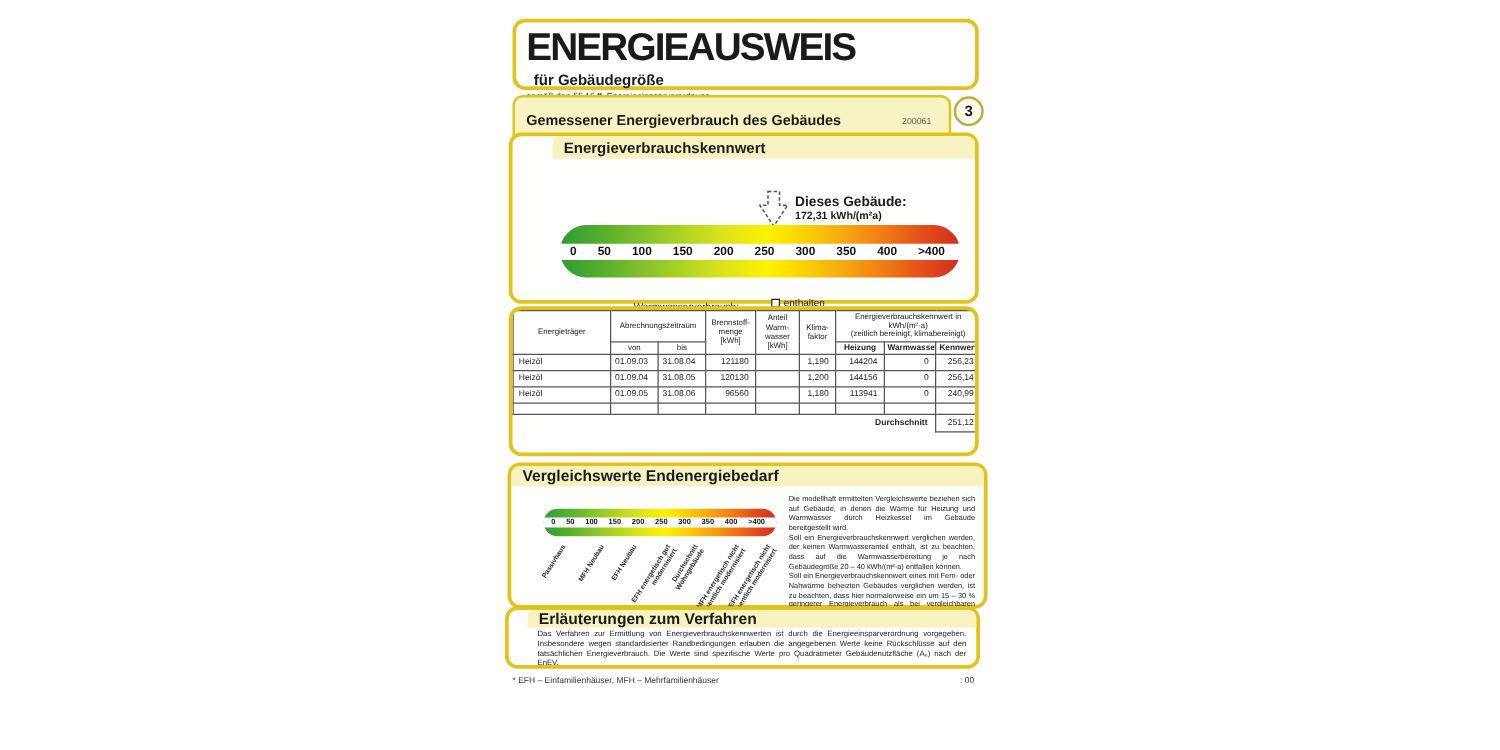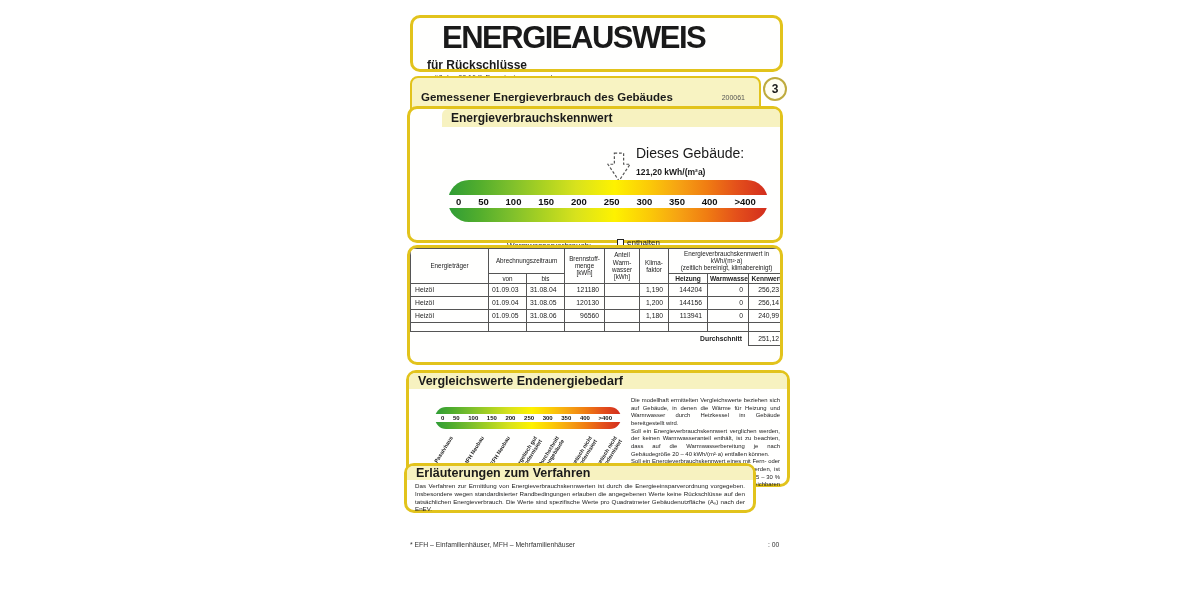--- a/index.html
+++ b/index.html
@@ -4,39 +4,39 @@
 <style>
   * { margin:0; padding:0; box-sizing:border-box; }
   html,body { width:1200px; height:600px; background:#ffffff; font-family:"Liberation Sans", sans-serif; color:#1a1a1a; }
   #stage { position:relative; width:1200px; height:600px; overflow:hidden; }
 
   .goldbox { position:absolute; border:3px solid #e2c31c; border-radius:10px; background:#fffffe; }
   .band { background:#f7f2c0; border-radius:6px 6px 0 0; padding:2px 0 2px 9px; font-weight:bold; }
 
   
   #title-box { left:410px; top:15px; width:373px; height:57px; padding:3px 8px 0 8px; }
-  #main-title { font-size:31px; font-weight:bold; letter-spacing:-1.5px; line-height:34px; display:inline-block;margin-left:21px; }
+  #main-title { font-size:31px; font-weight:bold; letter-spacing:-1.5px; line-height:34px; display:inline-block; }
   #title-suffix { font-size:12px; font-weight:bold; display:inline-block; margin-left:6px; }
   #law-ref { font-size:7px; color:#333; margin-top:1px; }
 
   
   #gemessener-bar { position:absolute; left:410px; top:76px; width:351px; height:42px;
     border:2px solid #e2c31c; border-radius:8px; background:#f8f3c2; display:flex; align-items:center; }
   #gemessener-title { font-size:11.5px; font-weight:bold; padding-left:9px; flex:1; }
   #doc-number { font-size:7px; color:#555; padding-right:14px; }
   #page-circle { position:absolute; left:763px; top:77px; width:24px; height:24px; border:2.5px solid #bfab3e;
     border-radius:50%; background:#fffdf0; display:flex; align-items:center; justify-content:center;
     font-size:12px; font-weight:bold; }
 
   
   #kennwert-section { left:407px; top:106px; width:376px; height:137px; }
   #kennwert-section .band { font-size:12px;margin-left:32px; }
   .sec-content { position:relative; width:100%; }
   #building-arrow { position:absolute; left:197px; top:25px; }
-  #building-label { position:absolute; left:226px; top:18px; font-size:14px; font-weight:normal; }
+  #building-label { position:absolute; left:226px; top:29px; font-size:11px; font-weight:bold; }
   #building-value { position:absolute; left:226px; top:40px; font-size:8.5px; font-weight:bold; }
   .scale-bar { position:absolute; border-radius:21px;
     background:linear-gradient(90deg,#2e9c36 0%,#53ae2d 10%,#7fc02c 20%,#abd222 30%,#d8e21d 40%,#fef200 52%,#fbc908 63%,#f6a313 72%,#f07c12 81%,#e4511b 90%,#d22c1e 100%); }
   #big-scale { left:38px; top:53px; width:320px; height:42px; }
   .stripe { position:absolute; left:0; right:0; background:#ffffff; display:flex; align-items:center;
     justify-content:space-between; }
   #big-scale .stripe { top:15px; height:13px; padding:0 12px 0 8px; }
   #big-scale .tick { font-size:9.5px; font-weight:bold; color:#111; }
   #ww-label { position:absolute; left:97px; top:114px; font-size:8px; color:#333; }
   #ww-checks { position:absolute; left:207px; top:110px; font-size:8px; color:#222; }
@@ -67,55 +67,55 @@
   #small-scale { left:26px; top:18px; width:186px; height:22px; border-radius:11px; }
   #small-scale .stripe { top:7px; height:8px; padding:0 9px 0 6px; }
   #small-scale .tick { font-size:6px; font-weight:bold; color:#111; }
   .rot-label { position:absolute; width:70px; text-align:right; font-size:5.5px; font-weight:bold;
     line-height:1.15; color:#222; transform:rotate(-58deg); transform-origin:100% 0; }
   #vergleich-text { position:absolute; left:222px; top:8px; width:149px; font-size:5.9px; line-height:1.3;
     text-align:justify; color:#222; }
   #vergleich-text p { margin:0; }
 
   
-  #erlaeuterungen-section { left:404px; top:463px; width:352px; height:50px; }
+  #erlaeuterungen-section { left:404px; top:485px; width:380px; height:50px;padding-left:15px; }
   #erlaeuterungen-section .band { font-size:12.5px; padding-top:0; padding-bottom:0; }
   #erlaeuterungen-text { font-size:6.2px; line-height:1.25; text-align:justify; color:#222; padding:2px 8px 0 8px; }
 
   
   #footer-note { position:absolute; left:410px; top:541px; font-size:6.8px; color:#333; }
   #footer-code { position:absolute; left:768px; top:541px; font-size:6.8px; color:#333; }
 </style>
 </head>
 <body>
 
 <div id="stage">
 
   <div id="title-box" class="goldbox">
     <div>
       <span id="main-title">ENERGIEAUSWEIS</span>
-      <span id="title-suffix">für Rückschlüsse</span>
+      <span id="title-suffix">für Gebäudegröße</span>
     </div>
     <div id="law-ref">gemäß den §§ 16 ff. Energieeinsparverordnung</div>
   </div>
 
   <div id="gemessener-bar">
     <span id="gemessener-title">Gemessener Energieverbrauch des Gebäudes</span>
     <span id="doc-number">200061</span>
   </div>
   <div id="page-circle">3</div>
 
   <div id="kennwert-section" class="goldbox">
     <div class="band">Energieverbrauchskennwert</div>
     <div class="sec-content">
       <svg id="building-arrow" width="24" height="30" viewBox="0 0 26 32">
         <path d="M8 1 h10 v12 h7 L13 31 L1 13 h7 z" fill="none" stroke="#555" stroke-width="1.3" stroke-dasharray="3 2"></path>
       </svg>
       <div id="building-label">Dieses Gebäude:</div>
-      <div id="building-value">121,20 kWh/(m²a)</div>
+      <div id="building-value">172,31 kWh/(m²a)</div>
 
       <div id="big-scale" class="scale-bar">
         <div class="stripe">
           <span class="tick">0</span>
           <span class="tick">50</span>
           <span class="tick">100</span>
           <span class="tick">150</span>
           <span class="tick">200</span>
           <span class="tick">250</span>
           <span class="tick">300</span>

